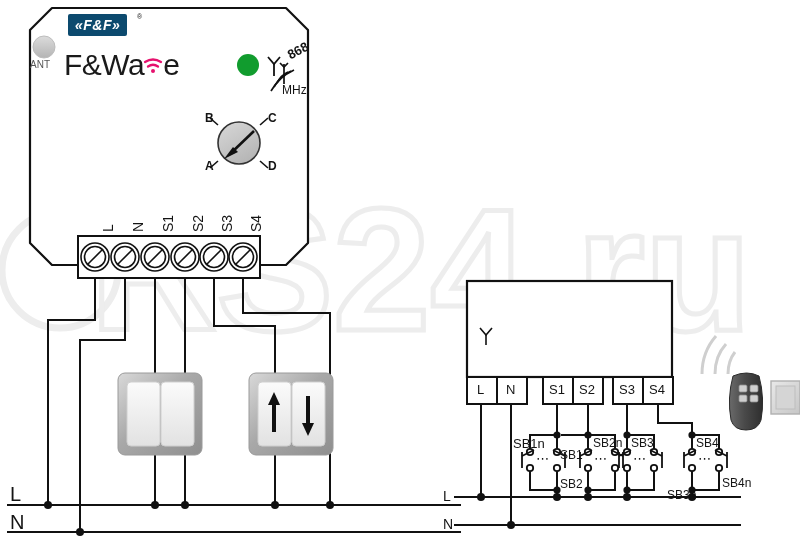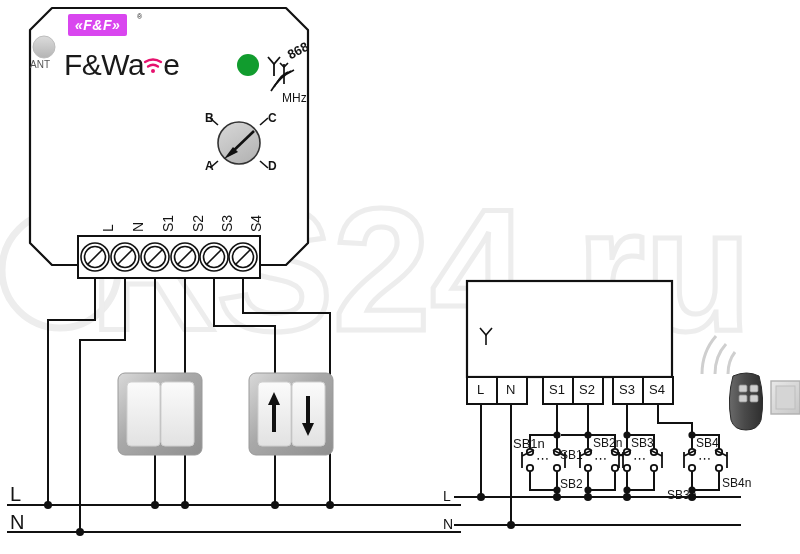--- a/index.html
+++ b/index.html
@@ -296,21 +296,21 @@
         <rect x="750" y="395" width="8" height="7" rx="1.5"></rect>
       </g>
     </g>
 
     <g>
       <rect x="771" y="381" width="29" height="33" fill="url(#panelG)" stroke="#b0b0b0" stroke-width="1.4"></rect>
       <rect x="776" y="386" width="19" height="23" fill="#d5d5d5" stroke="#bdbdbd"></rect>
     </g>
   </svg>
 
-  <div style="position:absolute;left:68px;top:14px;background:#d946ef;
+  <div style="position:absolute;left:68px;top:14px;background:#0c4a6e;
               padding:2px 7px;border-radius:2px;">
     <span style="color:#ffffff;font-weight:bold;font-size:14px;font-style:italic;letter-spacing:0.5px;">«F&amp;F»</span>
   </div>
   <div class="lbl" style="left:137px;top:13px;font-size:7px;">®</div>
 
 
   <div class="lbl" style="left:30px;top:60px;font-size:10px;color:#555;">ANT</div>
 
   <div style="position:absolute;left:64px;top:48px;display:flex;align-items:center;justify-content:center;">
     <span style="font-size:30px;letter-spacing:-0.5px;">F&amp;Wa</span>
@@ -318,21 +318,21 @@
       <g fill="none" stroke="#e6126e" stroke-width="2.3" stroke-linecap="round">
         <path d="M 3 8 Q 11 3 19 8"></path>
         <path d="M 6 12.5 Q 11 9 16 12.5"></path>
       </g>
       <circle cx="11" cy="17" r="2" fill="#e6126e"></circle>
     </svg>
     <span style="font-size:30px;">e</span>
   </div>
 
   <div class="lbl" style="left:287px;top:44px;font-size:13px;font-weight:bold;transform:rotate(-28deg);">868</div>
-  <div class="lbl" style="left:282px;top:84px;font-size:12px;margin-top:8px;">MHz</div>
+  <div class="lbl" style="left:282px;top:84px;font-size:12px;">MHz</div>
 
   <div class="lbl" style="left:205px;top:112px;font-size:12px;font-weight:bold;">B</div>
   <div class="lbl" style="left:268px;top:112px;font-size:12px;font-weight:bold;">C</div>
   <div class="lbl" style="left:205px;top:160px;font-size:12px;font-weight:bold;">A</div>
   <div class="lbl" style="left:268px;top:160px;font-size:12px;font-weight:bold;">D</div>
 
   <div class="lbl vert" style="left:101px;top:232px;font-size:14px;">L</div>
   <div class="lbl vert" style="left:131px;top:232px;font-size:14px;">N</div>
   <div class="lbl vert" style="left:161px;top:232px;font-size:14px;">S1</div>
   <div class="lbl vert" style="left:191px;top:232px;font-size:14px;">S2</div>

